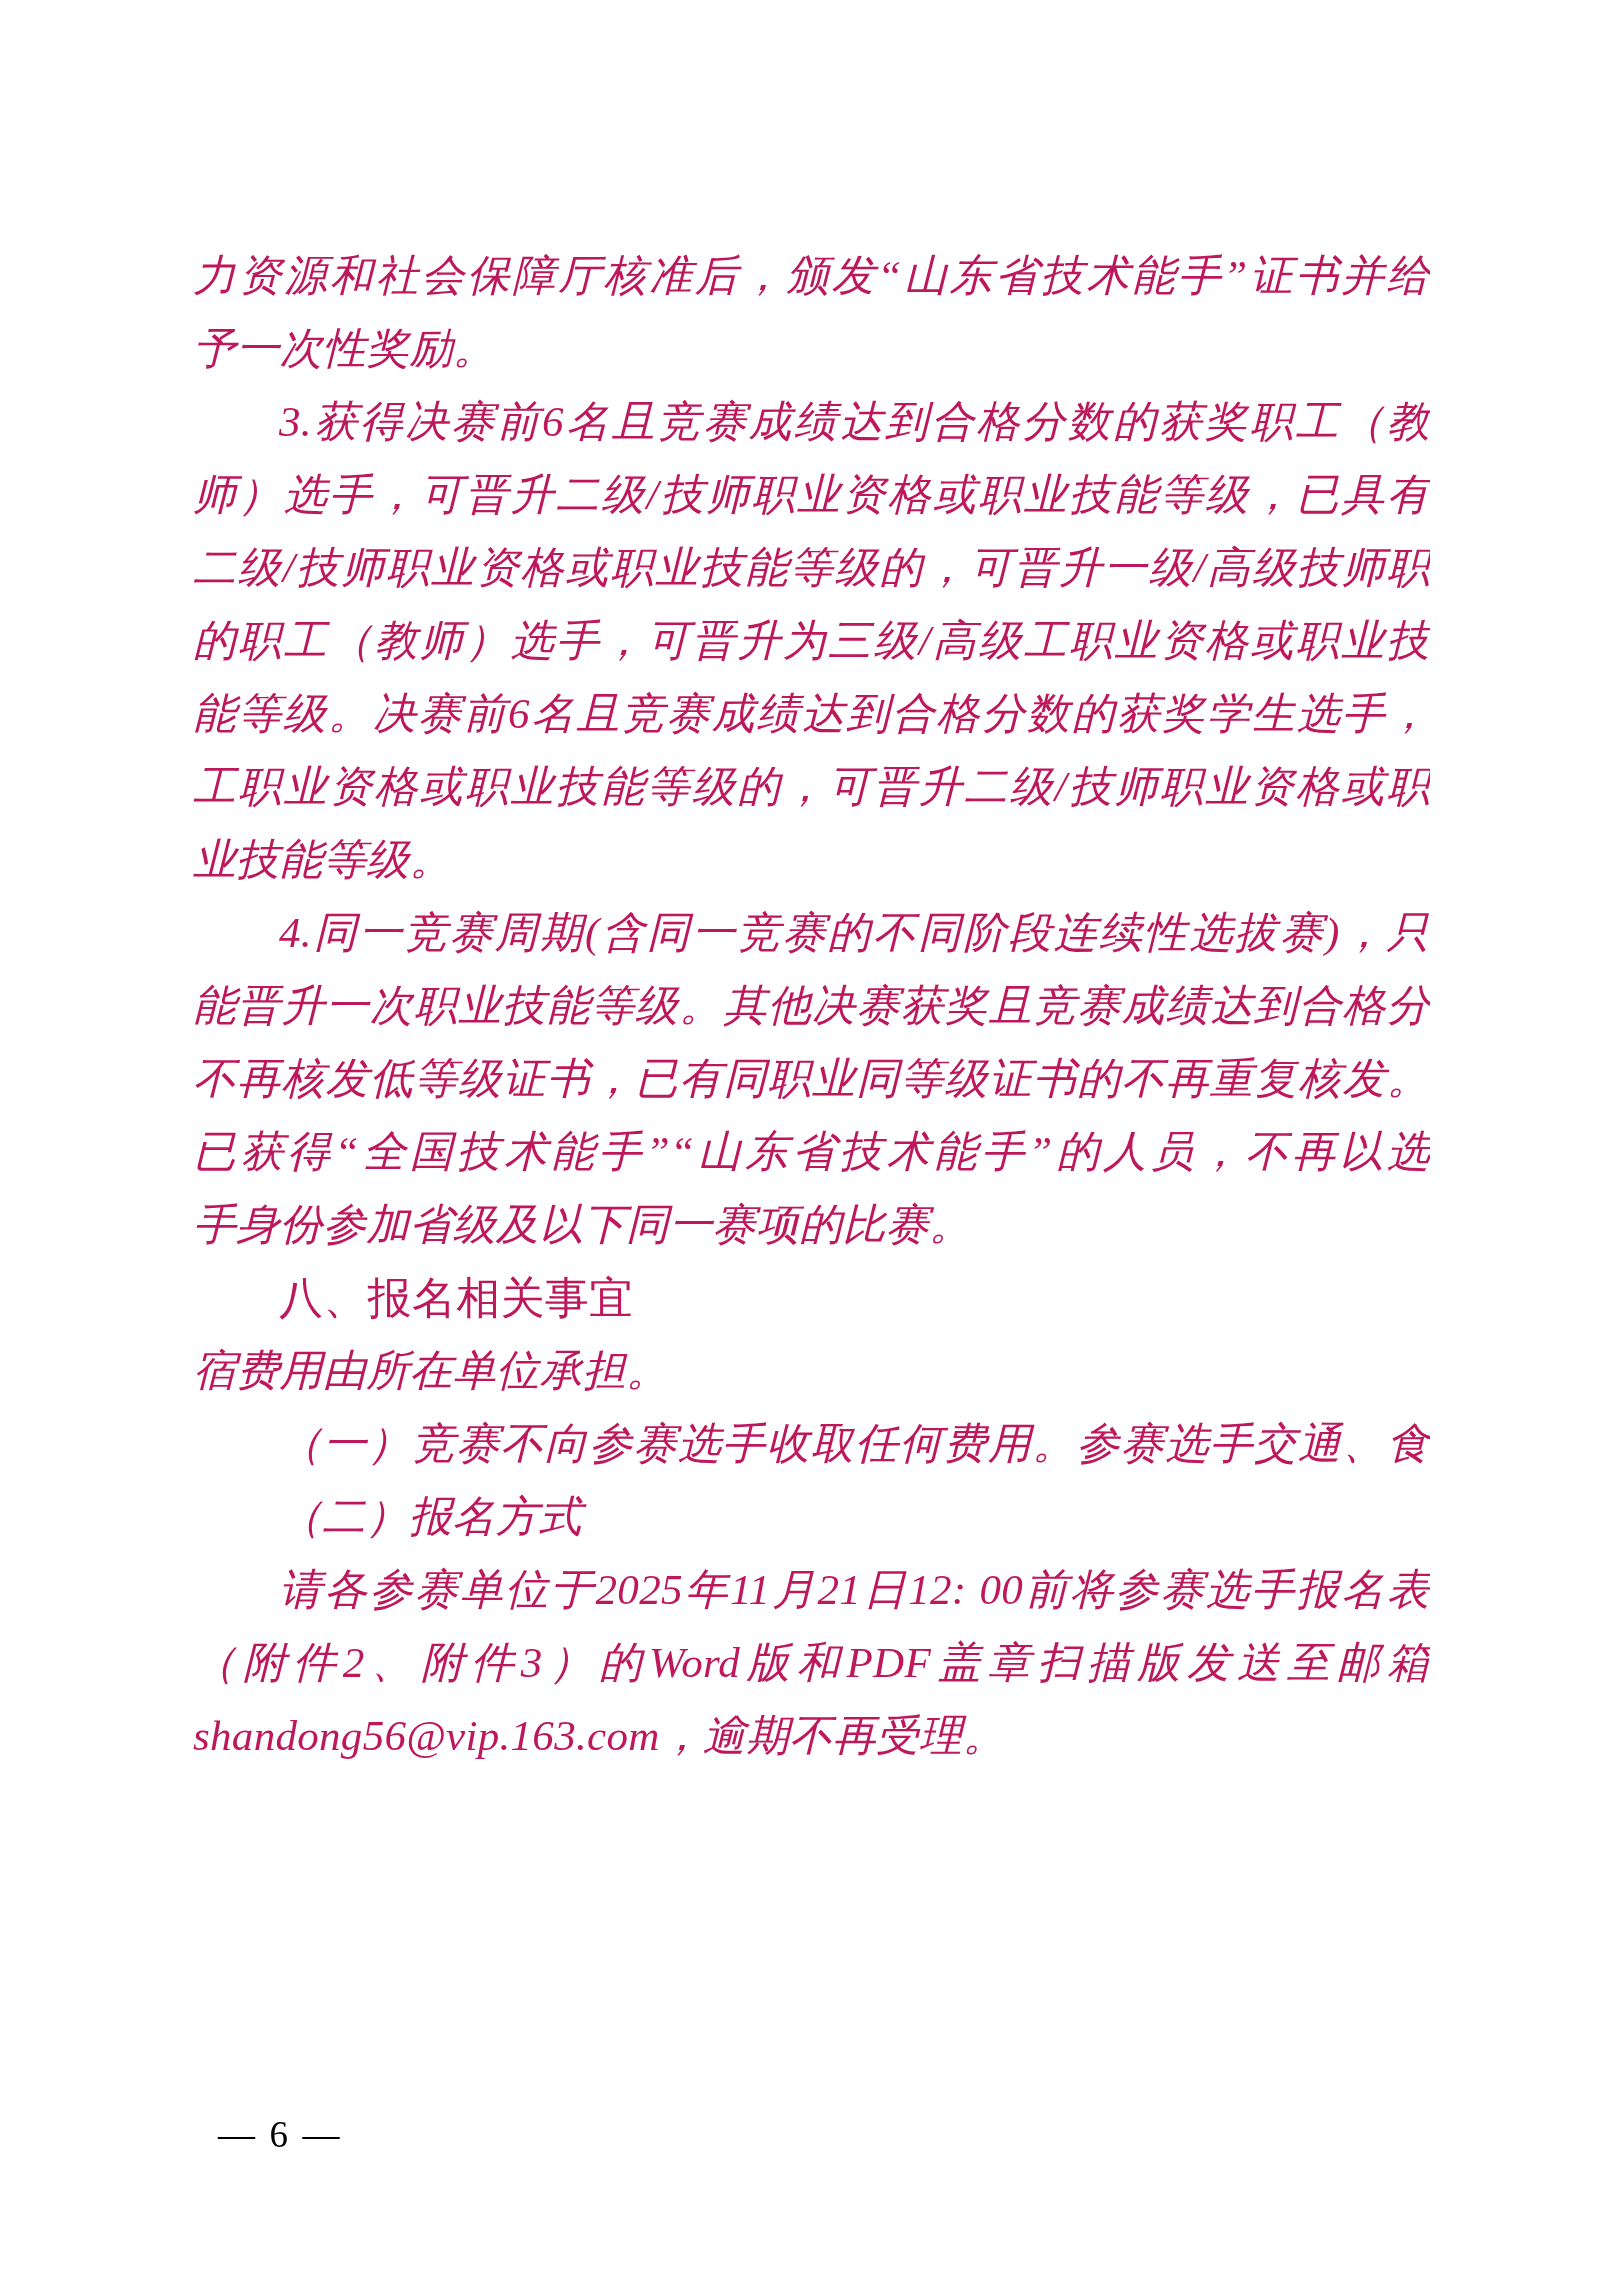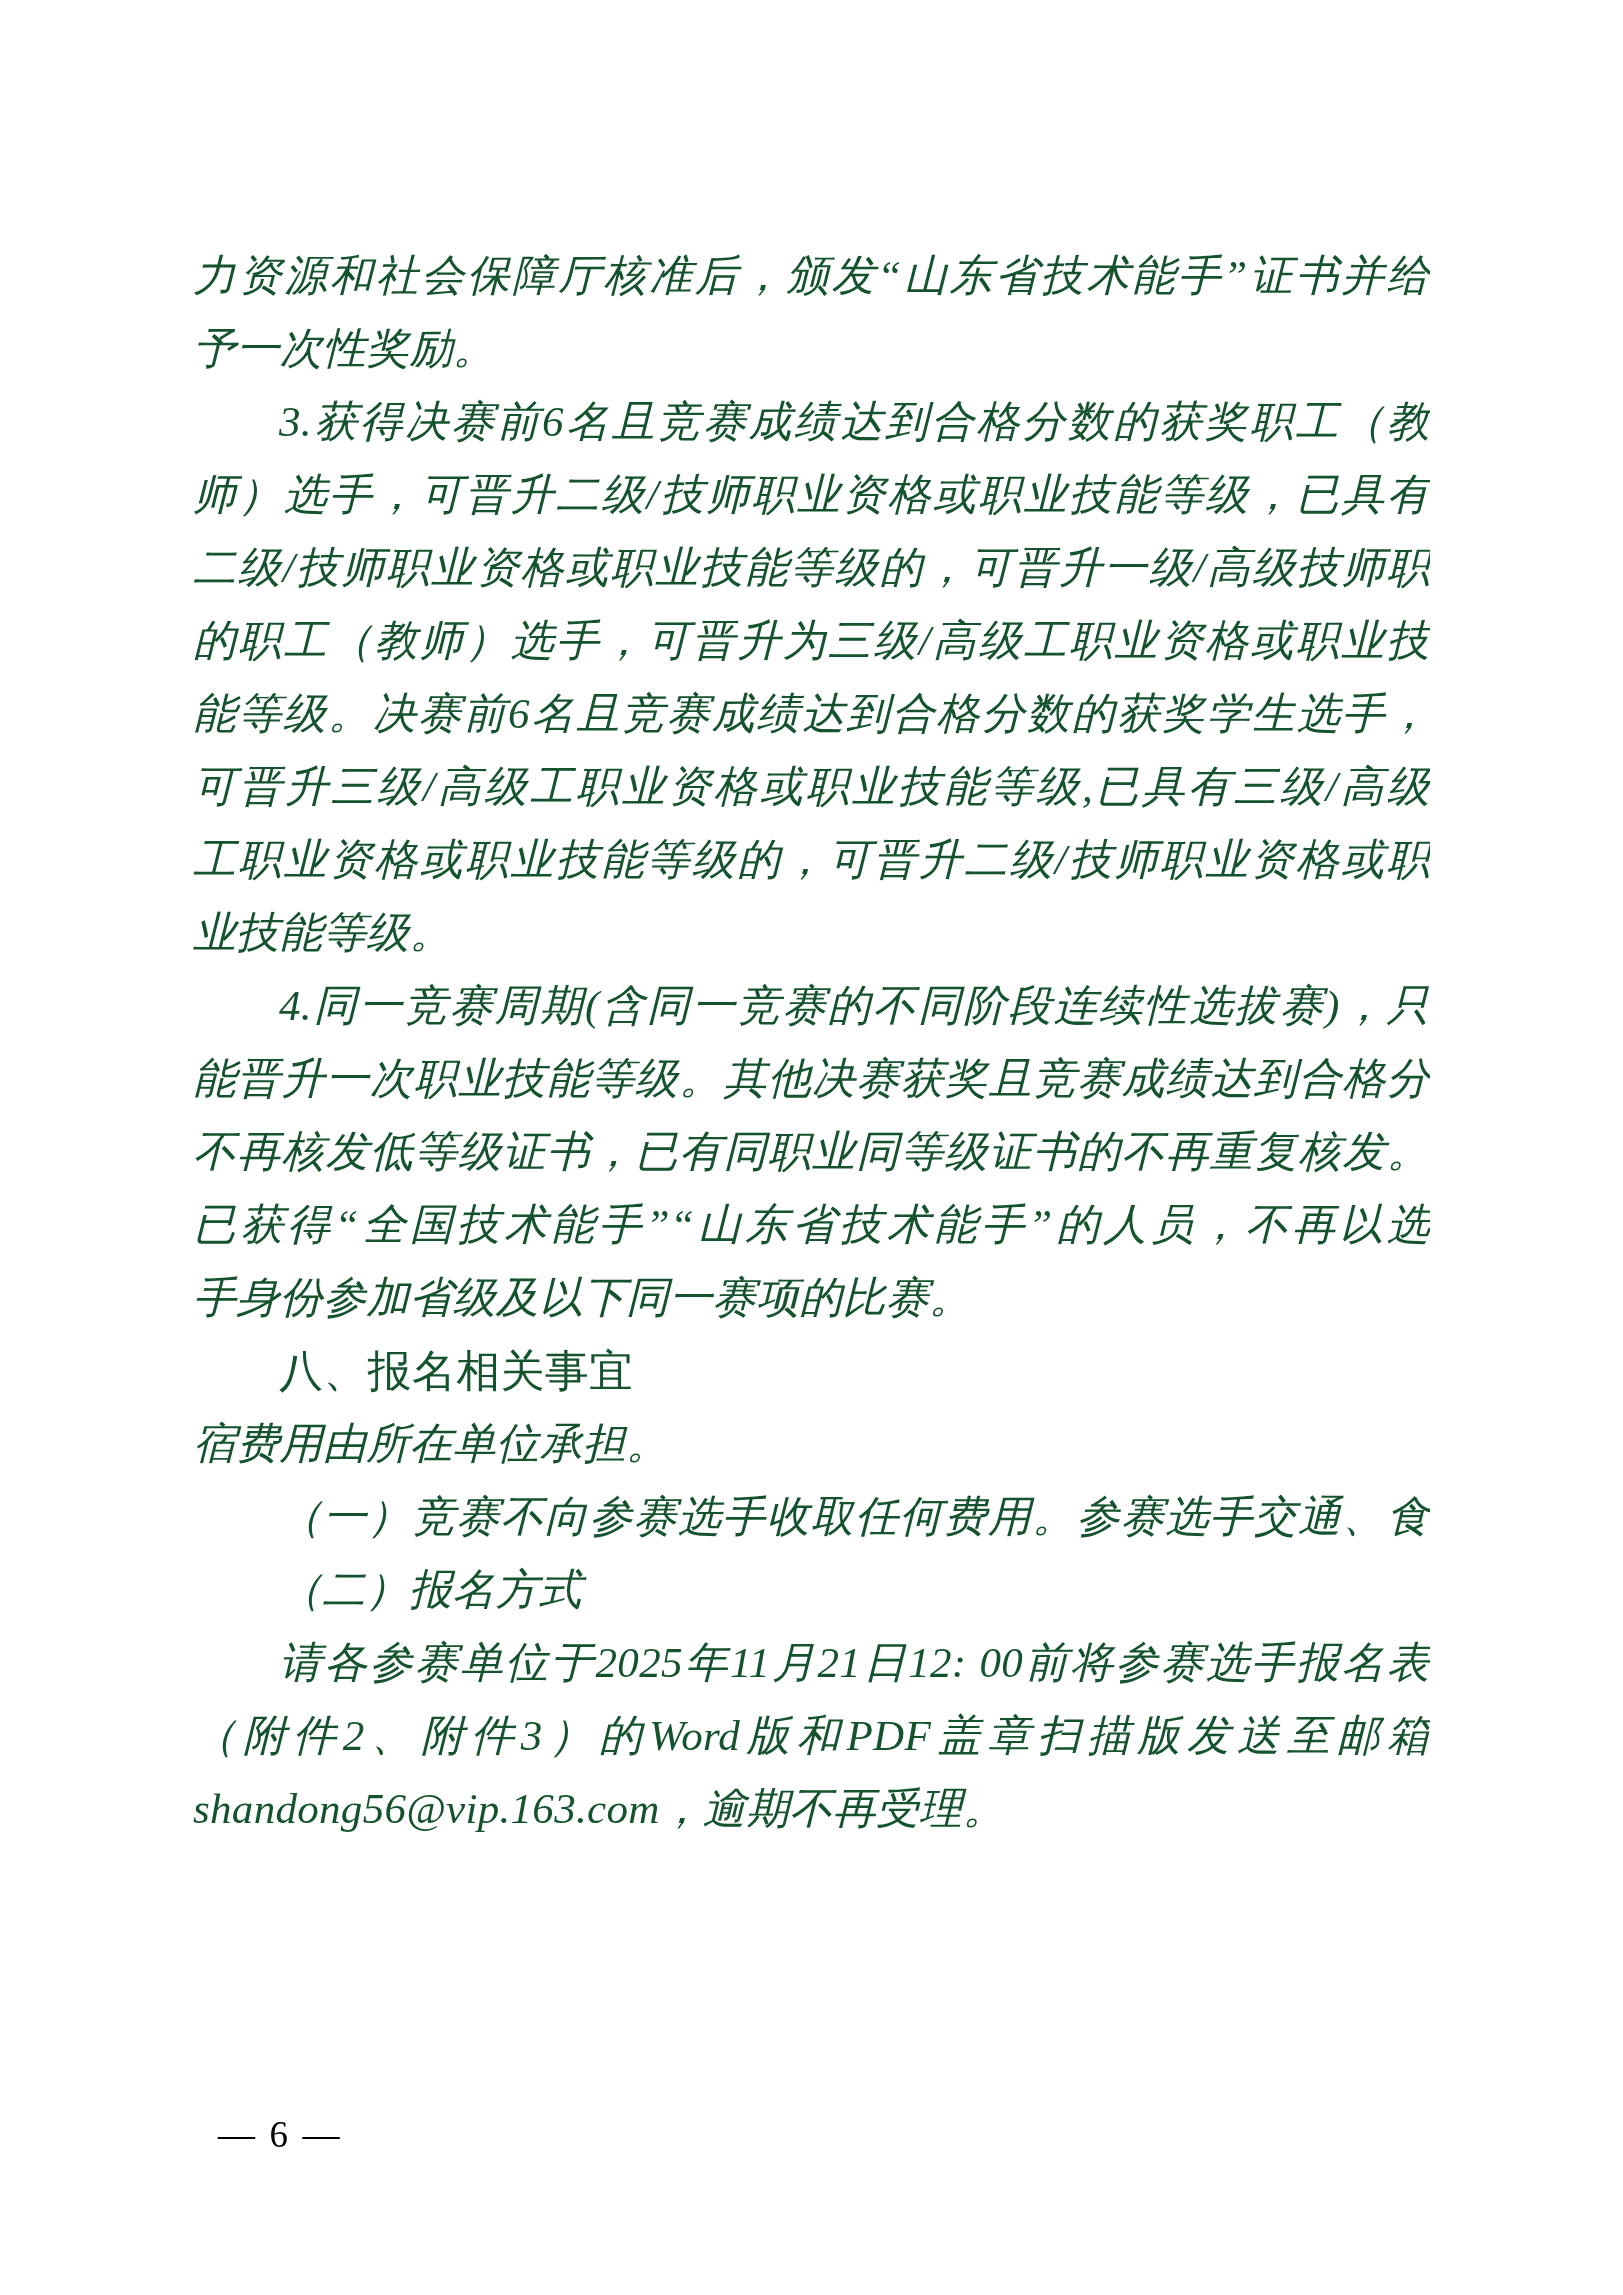--- a/index.html
+++ b/index.html
@@ -27,21 +27,21 @@
     top: 239px;
     width: 1237px;
   }
   .line {
     font-family: "Liberation Serif", "DejaVu Serif", serif;
     font-style: italic;
     font-size: 43px;
     line-height: 73px;
     height: 73px;
     white-space: nowrap;
-    color: #14532d;
+    color: #be185d;
     letter-spacing: 0.3px;
   }
   .line.justify {
     white-space: normal;
     text-align: justify;
     text-align-last: justify;
     text-justify: inter-character;
     overflow: hidden;
   }
   .line.indent {
@@ -70,21 +70,20 @@
 
 <div class="page">
   <div class="content" id="doc-content">
       <div class="line justify">力资源和社会保障厅核准后，颁发“山东省技术能手”证书并给</div>
       <div class="line">予一次性奖励。</div>
       <div class="line justify indent">3.获得决赛前6名且竞赛成绩达到合格分数的获奖职工（教</div>
       <div class="line justify">师）选手，可晋升二级/技师职业资格或职业技能等级，已具有</div>
       <div class="line justify">二级/技师职业资格或职业技能等级的，可晋升一级/高级技师职</div>
       <div class="line justify">的职工（教师）选手，可晋升为三级/高级工职业资格或职业技</div>
       <div class="line justify">能等级。决赛前6名且竞赛成绩达到合格分数的获奖学生选手，</div>
-      <div class="line justify">可晋升三级/高级工职业资格或职业技能等级,已具有三级/高级</div>
       <div class="line justify">工职业资格或职业技能等级的，可晋升二级/技师职业资格或职</div>
       <div class="line">业技能等级。</div>
       <div class="line justify indent">4.同一竞赛周期(含同一竞赛的不同阶段连续性选拔赛)，只</div>
       <div class="line justify">能晋升一次职业技能等级。其他决赛获奖且竞赛成绩达到合格分数</div>
       <div class="line justify">不再核发低等级证书，已有同职业同等级证书的不再重复核发。</div>
       <div class="line justify">已获得“全国技术能手”“山东省技术能手”的人员，不再以选</div>
       <div class="line">手身份参加省级及以下同一赛项的比赛。</div>
       <div class="line indent heading">八、报名相关事宜</div>
       <div class="line">宿费用由所在单位承担。</div>
       <div class="line justify indent">（一）竞赛不向参赛选手收取任何费用。参赛选手交通、食</div>

